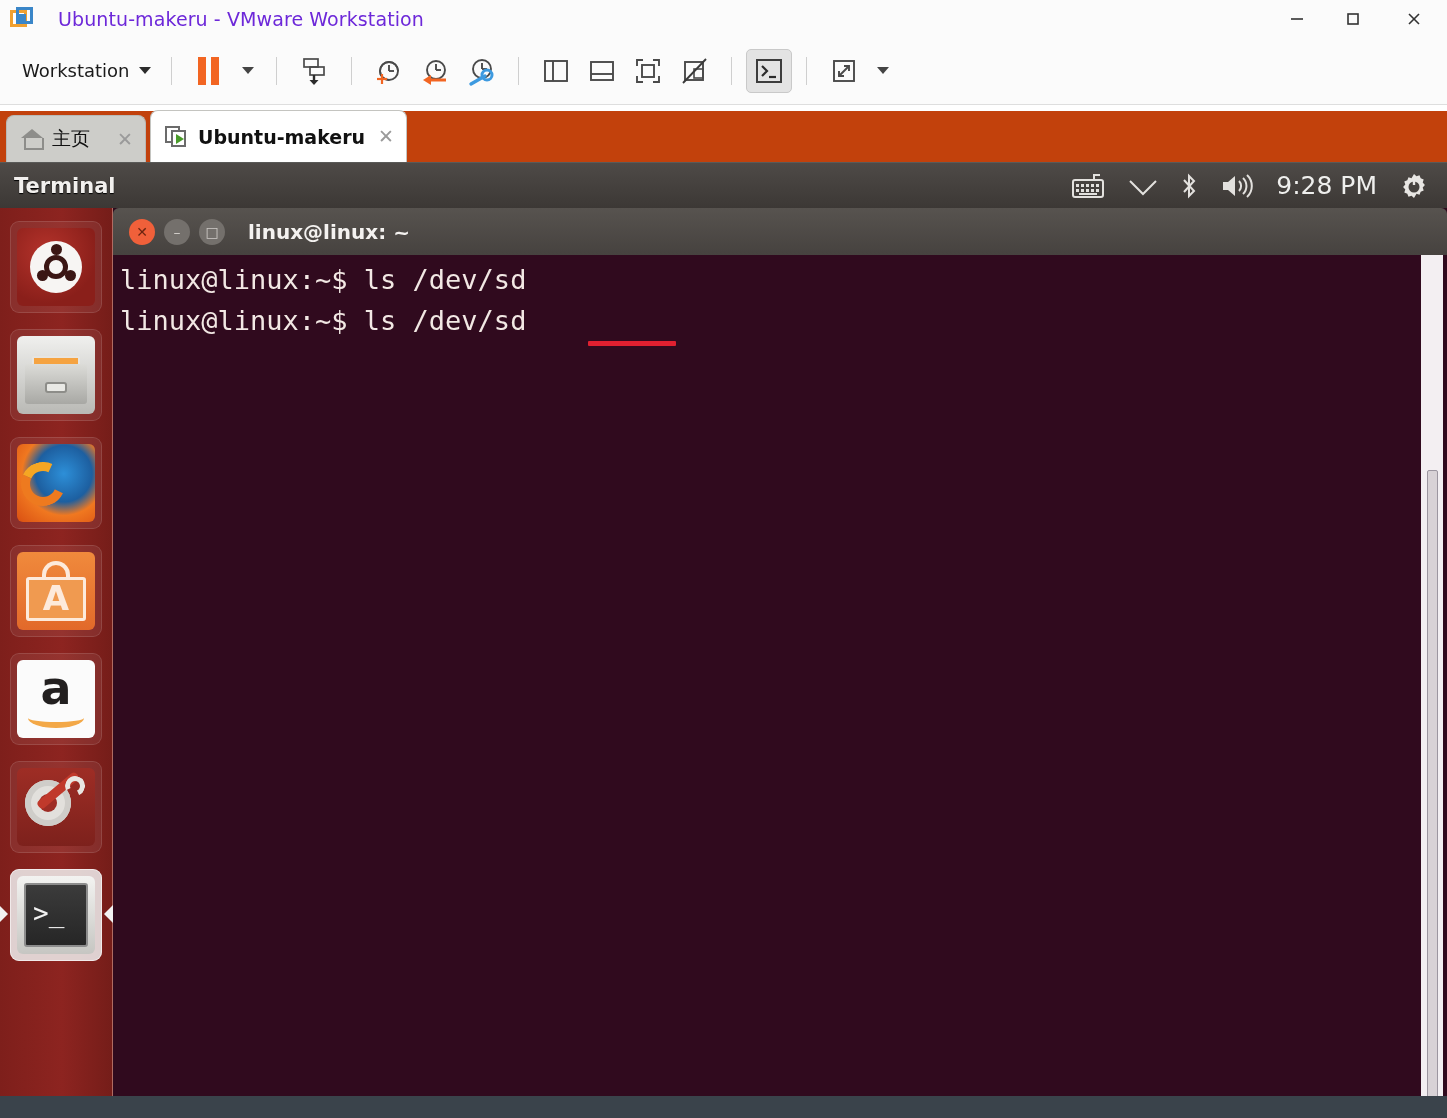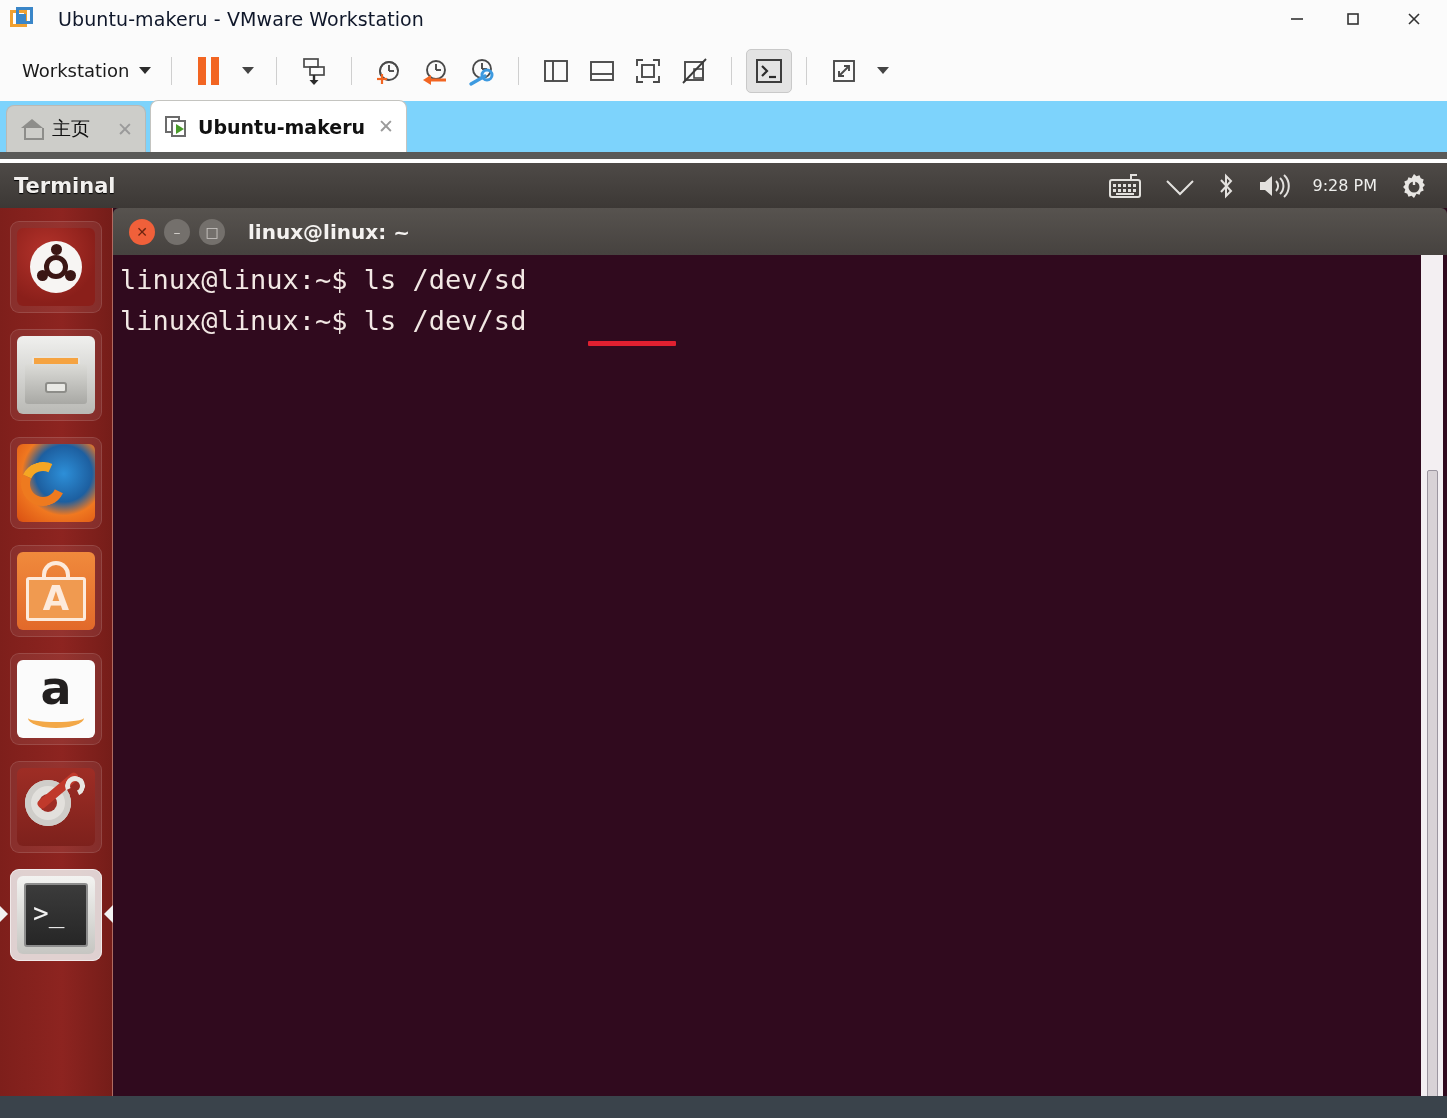--- a/index.html
+++ b/index.html
@@ -27,21 +27,21 @@
   }
   .vm-app-icon .sq-b {
     position: absolute; left: 8px; top: 2px; width: 17px; height: 17px;
     border: 3px solid #3a86c8; background: transparent;
   }
   .vm-app-icon .sq-i {
     position: absolute; left: 11px; top: 9px; width: 7px; height: 7px;
     background: #3a86c8;
   }
   .vm-title-text {
-    margin-left: 22px; font-size: 19px; color: #0f172a;
+    margin-left: 22px; font-size: 19px; color: #6d28d9;
     font-family: "DejaVu Sans", sans-serif; letter-spacing: .1px;
   }
   .vm-winbtns { position: absolute; right: 0; top: 0; height: 37px; display: flex; }
   .vm-winbtn {
     width: 56px; height: 37px; display: flex; align-items: center; justify-content: center;
     font-size: 17px; color: #333; font-family: "DejaVu Sans", sans-serif;
   }
   .vm-winbtn.close { width: 66px; }
 
   
@@ -68,22 +68,22 @@
   .pause-ico { display: flex; gap: 5px; }
   .pause-ico i { display: block; width: 8px; height: 28px; background: #f26522; }
   .small-caret {
     width: 0; height: 0; border-left: 6px solid transparent;
     border-right: 6px solid transparent; border-top: 7px solid #444;
     margin-left: 2px;
   }
 
   
   .vm-tabs {
-    position: absolute; left: 0; top: 101px; width: 1447px; height: 58px;
-    background: #7dd3fc;
+    position: absolute; left: 0; top: 111px; width: 1447px; height: 58px;
+    background: #c2410c;
   }
   .vm-tabs::after {
     content: ""; position: absolute; left: 0; bottom: 0; width: 1447px; height: 7px;
     background: #5a5a58;
   }
   .tab {
     position: absolute; bottom: 7px; height: 47px;
     border-radius: 8px 8px 0 0;
     display: flex; align-items: center; gap: 9px; padding: 0 12px 0 14px;
   }
@@ -135,21 +135,21 @@
   }
   .ub-panel-title {
     margin-left: 14px; font-size: 21px; font-weight: bold; color: #f2f0ee;
     font-family: "DejaVu Sans", sans-serif; text-shadow: 0 1px 1px #000;
   }
   .ub-indicators {
     margin-left: auto; display: flex; align-items: center; gap: 22px;
     padding-right: 18px; color: #e8e6e3;
   }
   .ub-clock {
-    font-size: 16px; color: #efefed; font-family: "DejaVu Sans", sans-serif;
+    font-size: 25px; color: #efefed; font-family: "DejaVu Sans", sans-serif;
   }
 
   .ub-launcher {
     position: absolute; left: 0; top: 45px; width: 113px; height: 910px;
     background: linear-gradient(to right, #7e1f1b 0%, #8d2420 55%, #751d19 100%);
     border-right: 1px solid #b06b62;
     padding-top: 6px;
   }
   .launch-item {
     position: relative; width: 92px; height: 92px; margin: 7px auto 16px auto;

